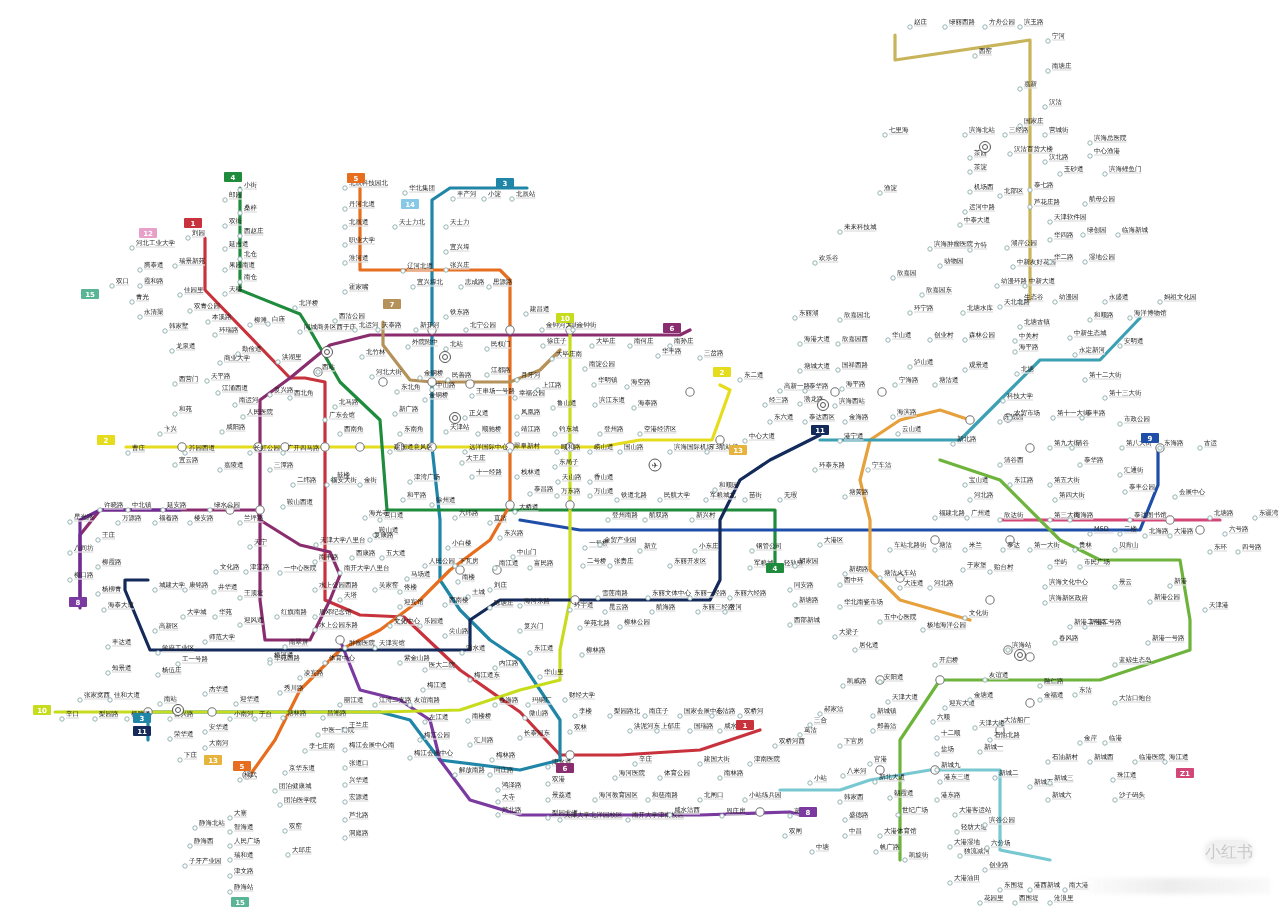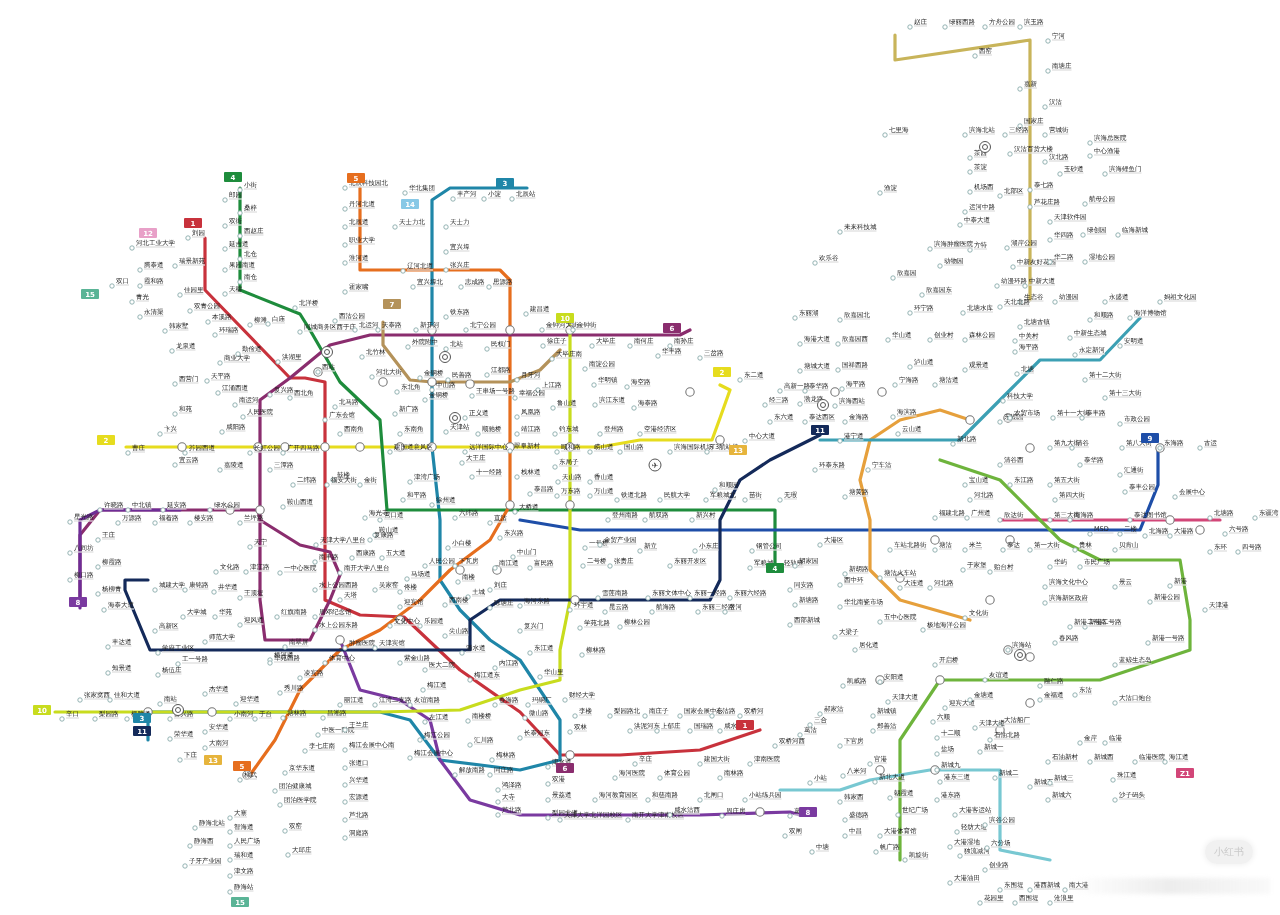--- a/index.html
+++ b/index.html
@@ -1,20 +1,20 @@
 <!DOCTYPE html>
 <html><head>
 <meta charset="utf-8">
 <style>
   html,body{margin:0;padding:0;background:#ffffff;}
   body{width:1280px;height:915px;overflow:hidden;position:relative;font-family:"DejaVu Sans",sans-serif;}
   #map{position:absolute;left:0;top:0;width:1280px;height:915px;}
   .st-label{font-size:6.5px;fill:#222;font-family:"DejaVu Sans",sans-serif;}
   .badge-text{font-size:7px;fill:#fff;font-weight:bold;font-family:"DejaVu Sans",sans-serif;}
-  .watermark{position:absolute;left:1205px;top:840px;width:48px;height:24px;border-radius:12px;background:rgba(240,240,240,0.9);color:#c9c9c9;font-size:10px;line-height:24px;text-align:center;font-family:"DejaVu Sans",sans-serif;box-shadow:0 0 6px rgba(0,0,0,0.08);}
+  .watermark{position:absolute;left:1205px;top:840px;width:48px;height:24px;border-radius:12px;background:rgba(240,240,240,0.9);color:#c9c9c9;font-size:16px;line-height:24px;text-align:center;font-family:"DejaVu Sans",sans-serif;box-shadow:0 0 6px rgba(0,0,0,0.08);}
   .blur-strip{position:absolute;left:1070px;top:878px;width:200px;height:16px;background:linear-gradient(90deg,rgba(235,235,235,0.0),rgba(235,235,235,0.9),rgba(245,245,245,0.6));filter:blur(2px);}
 </style>
 </head>
 <body>
 
 <svg id="map" xmlns="http://www.w3.org/2000/svg" width="1280" height="915" viewBox="0 0 1280 915">
   <g id="lines-layer">
       <polyline points="205,238 205,290 290,378 305,378 325,382 325,600 360,615 404,617 460,670 520,712 560,755 620,755 700,750 760,730" fill="none" stroke="#c8323c" stroke-width="3.2" stroke-linejoin="round" stroke-linecap="round"></polyline>
       <polyline points="126,447 180,447 310,447 440,447 520,447 600,447 640,440 700,440 712,440 720,418 730,390 720,385" fill="none" stroke="#e6dc1e" stroke-width="3.2" stroke-linejoin="round" stroke-linecap="round"></polyline>
       <polyline points="527,188 450,188 432,200 432,330 432,410 432,447 440,520 440,580 460,610 490,640 520,660 540,690 560,720 560,760 520,770 440,760 410,720 380,712 320,712 240,712 160,712 148,712 148,740" fill="none" stroke="#1f86a8" stroke-width="3.2" stroke-linejoin="round" stroke-linecap="round"></polyline>

